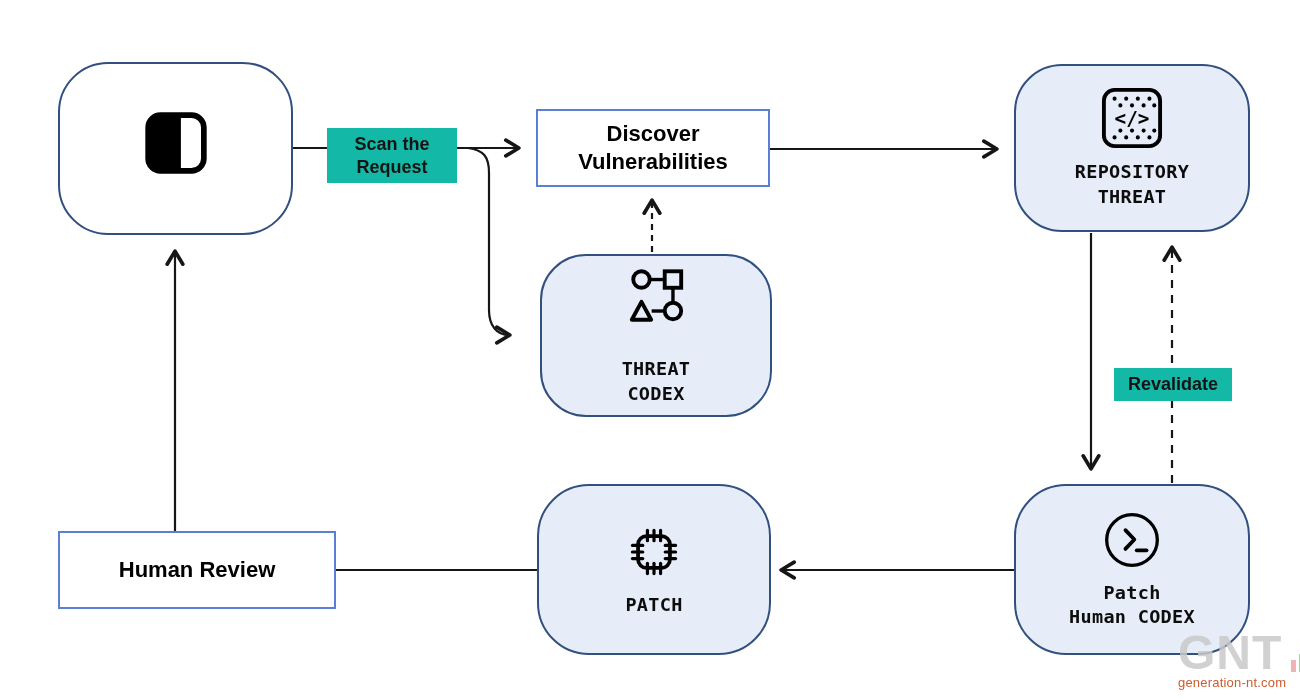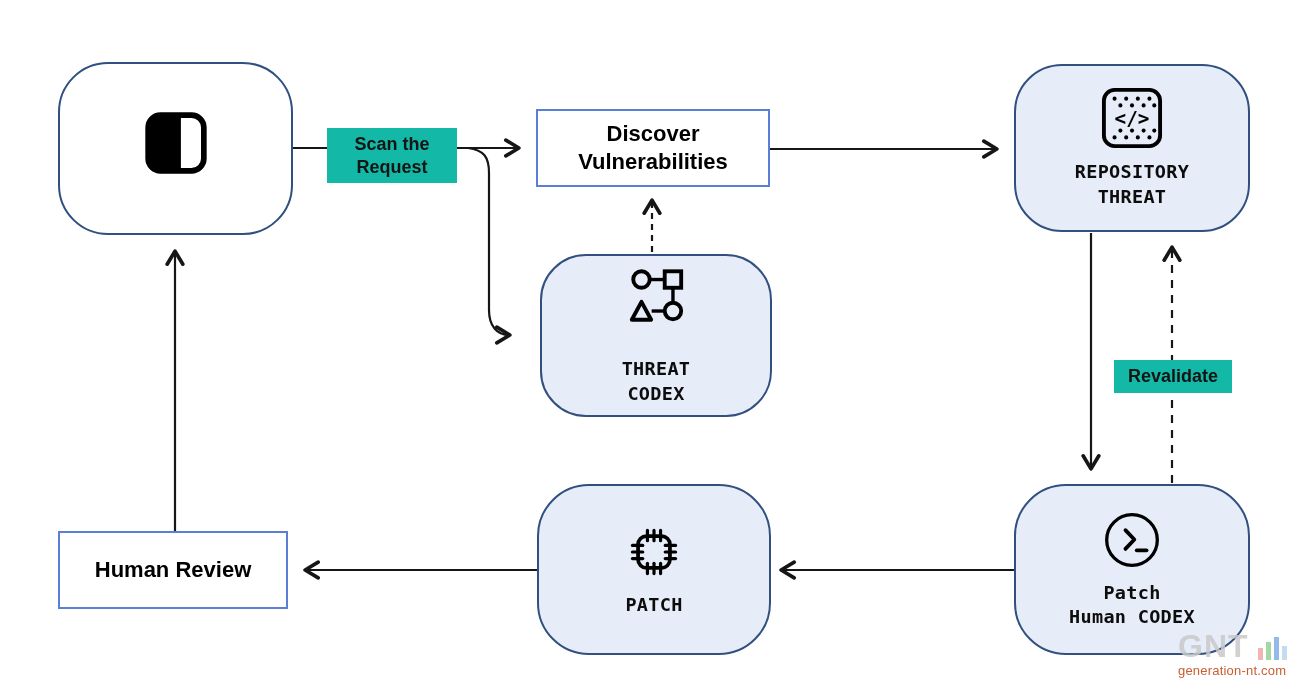--- a/index.html
+++ b/index.html
@@ -43,21 +43,21 @@
     position: absolute; z-index: 3; background: #14b8a6;
     text-align: center; font-weight: bold; font-size: 18px; line-height: 1.25;
     color: #141414; padding: 5px 2px; margin-top: 8px;
   }
 
   
   .watermark { position: absolute; left: 1178px; top: 634px; z-index: 4; opacity: 0.85; }
   .wm-top { display: flex; align-items: flex-end; }
   .wm-brand {
     font-family: "Liberation Sans", sans-serif; font-weight: bold;
-    font-size: 32px; line-height: 0.8; color: #c9c9c9; letter-spacing: 1px;
+    font-size: 48px; line-height: 0.8; color: #c9c9c9; letter-spacing: 1px;
   }
   .wm-bars { display: flex; align-items: flex-end; margin-left: 6px; }
   .wm-bars i { display: block; width: 5px; margin-left: 3px; }
   .wm-bar-1 { height: 12px; background: #efa7a7; }
   .wm-bar-2 { height: 18px; background: #93d193; }
   .wm-bar-3 { height: 23px; background: #7fb0e6; }
   .wm-bar-4 { height: 14px; background: #b9d6f0; }
   .wm-site {
     font-family: "Liberation Sans", sans-serif; font-size: 13px;
     color: #c2410c; margin-top: 3px; letter-spacing: 0.2px;
@@ -184,33 +184,33 @@
         <line x1="44" y1="25" x2="55" y2="25"></line>
           <line x1="44" y1="32" x2="55" y2="32"></line>
           <line x1="44" y1="39" x2="55" y2="39"></line>
       </g>
     </svg>
     <div class="mono-label">
       <span class="label-line">PATCH</span>
     </div>
   </div>
 
-  <div class="node rect-box" style="left:58px; top:531px; width:230px; height:78px;">
+  <div class="node rect-box" style="left:58px; top:531px; width:278px; height:78px;">
     <div class="sans-label">
       <span class="label-line">Human Review</span>
     </div>
   </div>
 
   <div class="edge-label" style="left:327px; top:120px; width:130px;">
     <span class="label-line">Scan the</span>
     <span class="label-line">Request</span>
   </div>
 
 
-  <div class="edge-label" style="left:1114px; top:352px; width:118px;">
+  <div class="edge-label" style="left:1114px; top:360px; width:118px;">
     <span class="label-line">Revalidate</span>
   </div>
 
   <div class="watermark">
     <div class="wm-top">
       <span class="wm-brand">GNT</span>
       <span class="wm-bars">
         <i class="wm-bar-1"></i>
           <i class="wm-bar-2"></i>
           <i class="wm-bar-3"></i>

